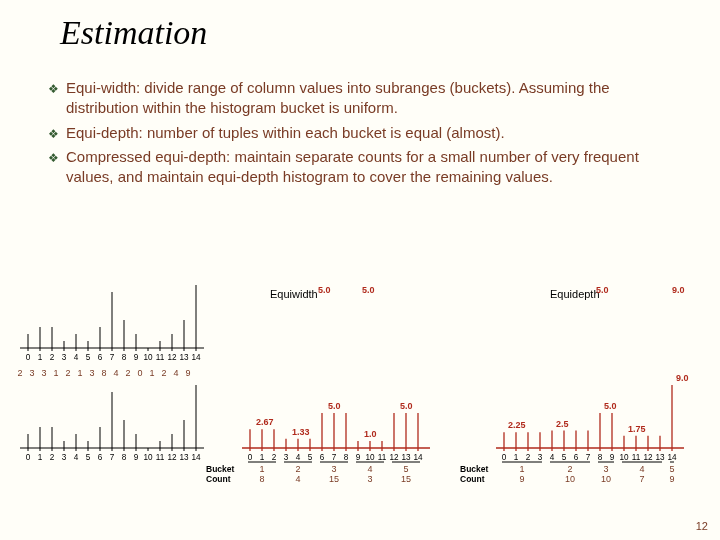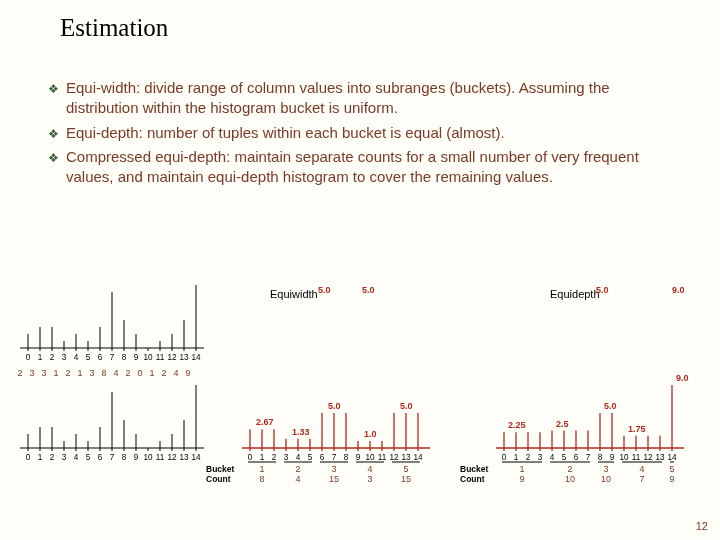--- a/index.html
+++ b/index.html
@@ -11,21 +11,22 @@
     font-family: Arial, sans-serif;
     color: #000;
     position: relative;
     overflow: hidden;
   }
   .title {
     position: absolute;
     left: 60px;
     top: 14px;
     font-family: "Times New Roman", serif;
-    font-size: 25px;
+    font-size: 34px;
+    font-style: italic;
     color: #000;
   }
   .body-text {
     position: absolute;
     left: 48px;
     top: 78px;
     width: 620px;
     color: #793b25;
   }
   .bullet-row {

